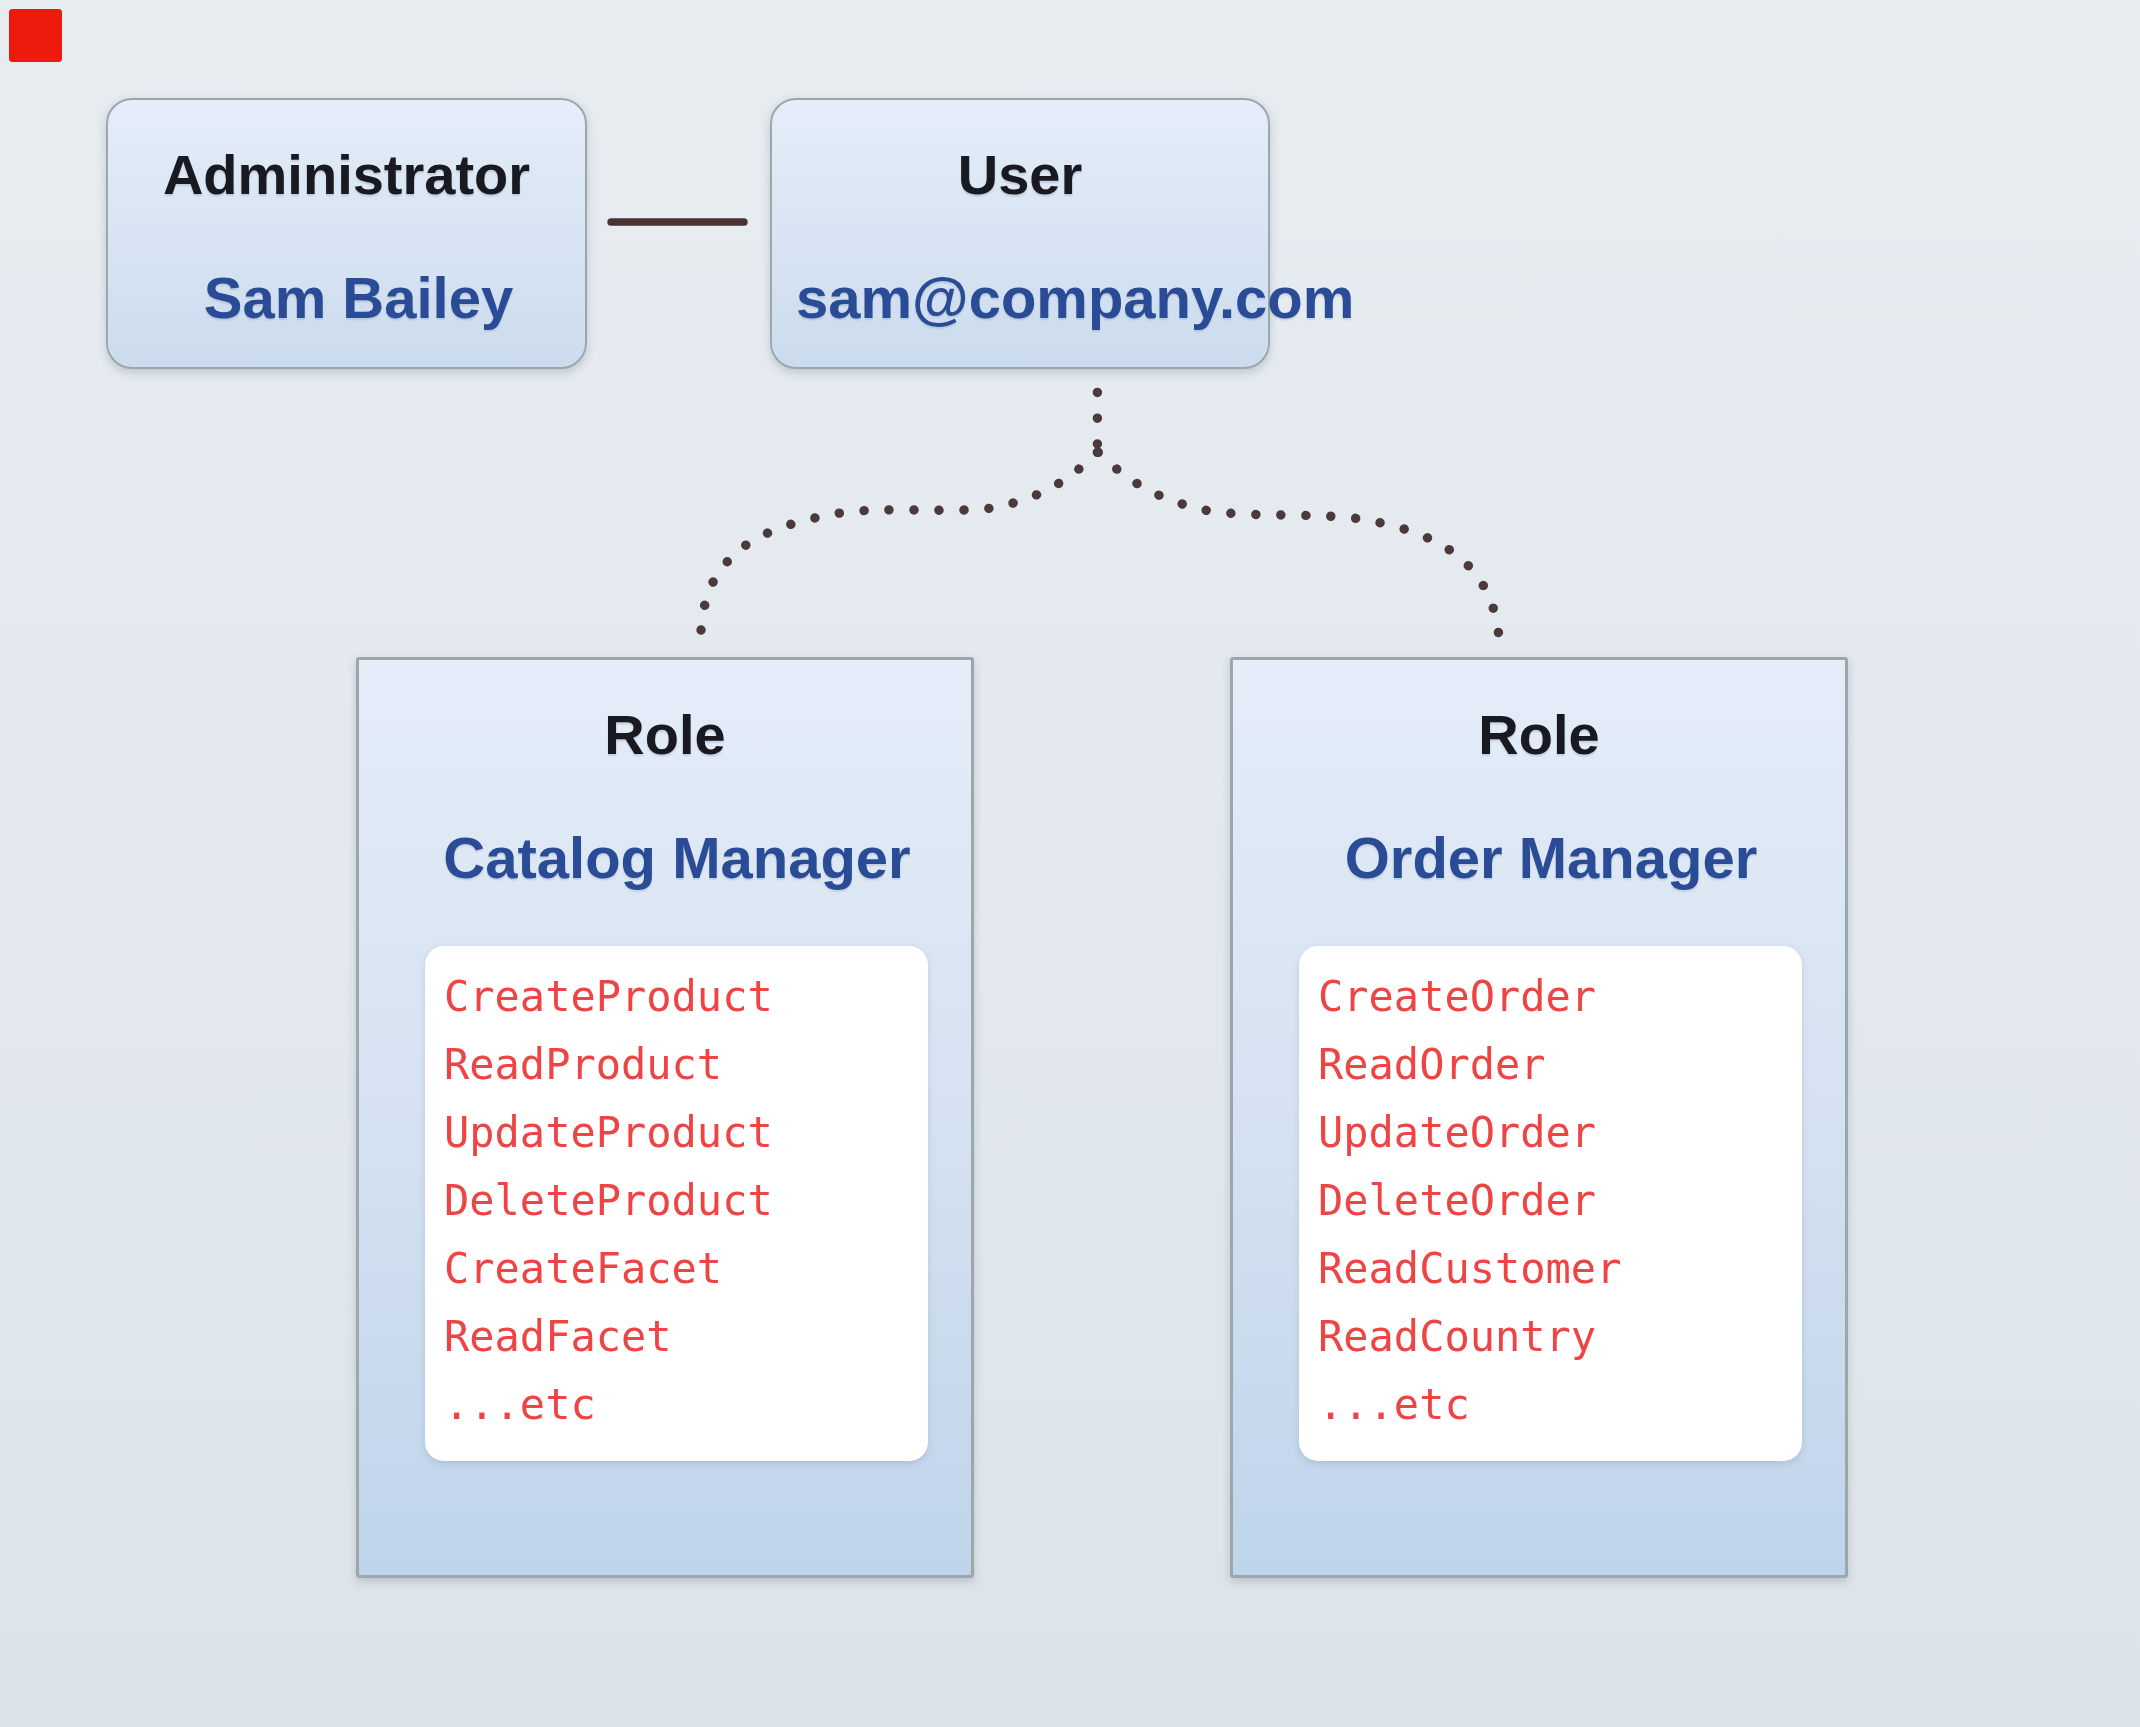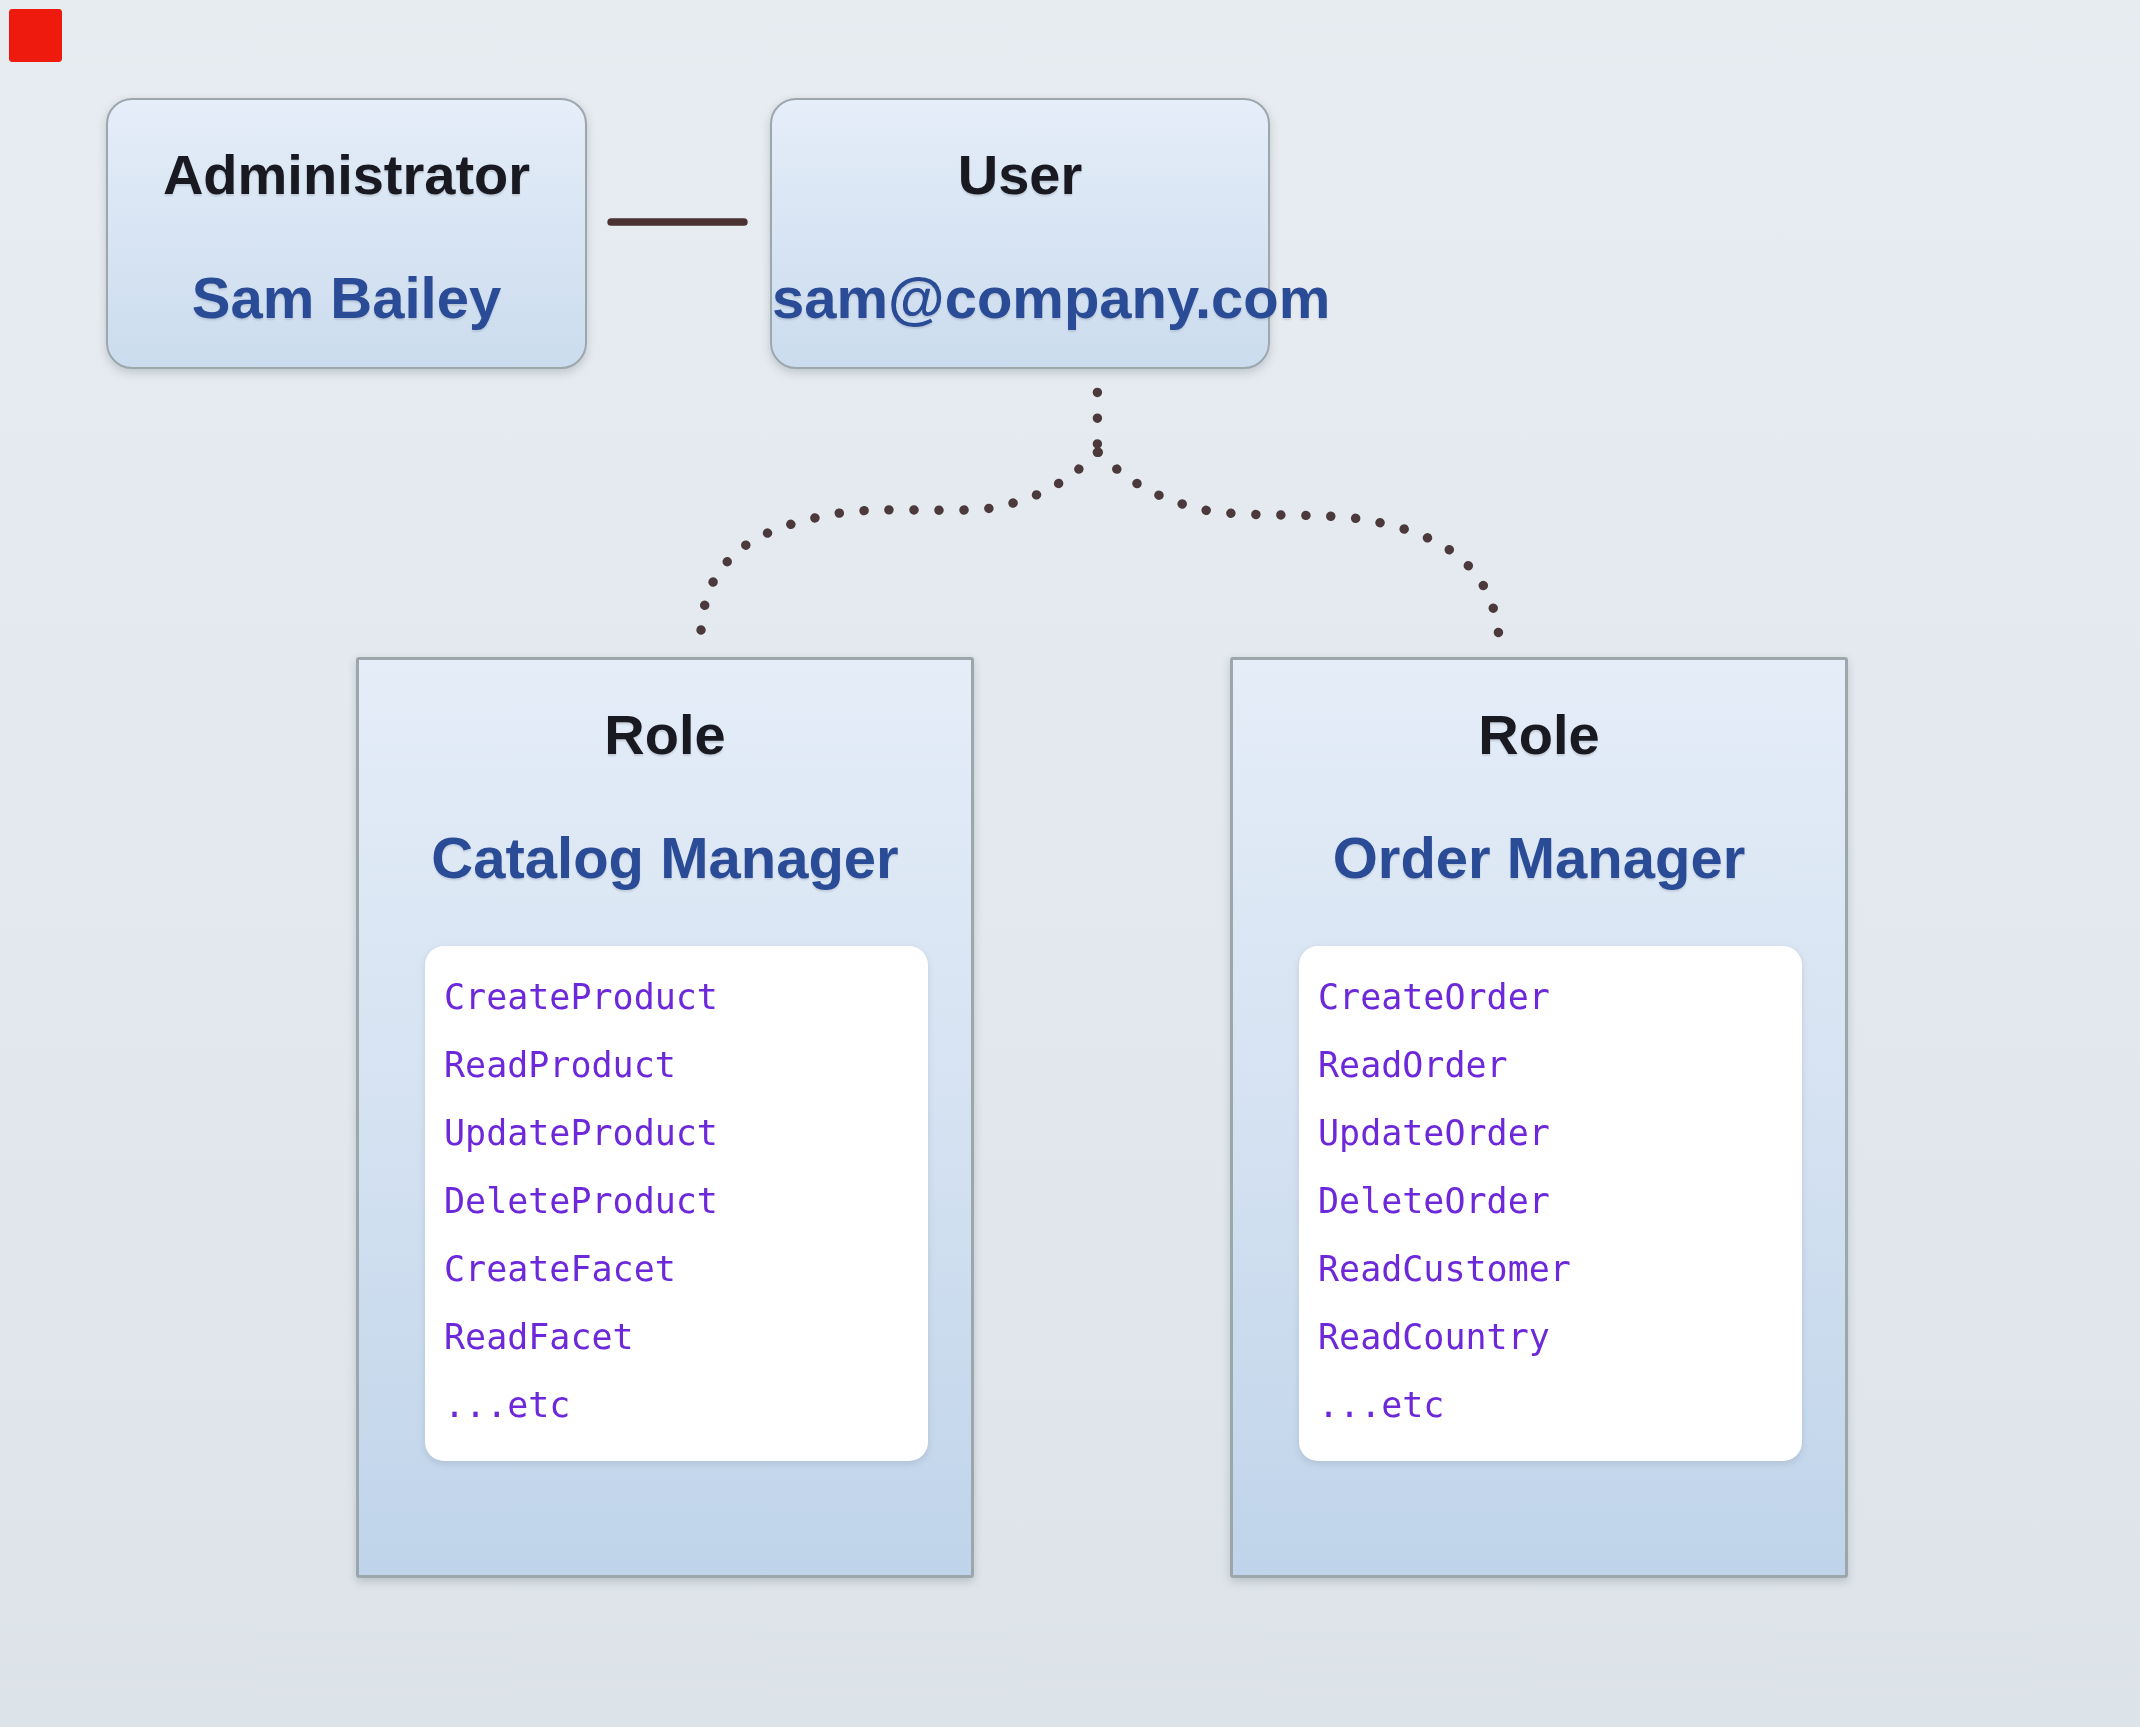--- a/index.html
+++ b/index.html
@@ -24,29 +24,30 @@
   }
   .entity-title {
     position:absolute; left:0; right:0; top:41px; height:68px; line-height:68px;
     text-align:center; font-weight:700; font-size:56px; color:#191922;
     text-shadow:0 1.7px 1.7px rgba(25,35,60,.14);
   }
   .entity-name {
     position:absolute; left:0; right:0; top:164px; height:68px; line-height:68px;
     text-align:center; font-weight:700; font-size:58px; color:#2a4b95;
     text-shadow:0 1.7px 1.7px rgba(25,35,60,.12);
+    padding-left:24px;
   }
   .perm-panel {
     position:absolute; left:66px; top:286px; width:503px; height:515px;
     box-sizing:border-box; background:#ffffff; border-radius:19px;
     padding:17px 0 0 19px; box-shadow:0 2.6px 6.8px rgba(110,122,138,.22);
   }
   .perm-line {
     height:68px; line-height:68px; white-space:pre;
-    font-family:"DejaVu Sans Mono", monospace; font-size:35px; color:#6d28d9;
+    font-family:"DejaVu Sans Mono", monospace; font-size:42px; color:#ef4444;
   }
   #admin-box { left:106px; top:98px; width:481px; height:271px; }
   #user-box  { left:770px; top:98px; width:500px; height:271px; }
   #role-left  { left:356px;  top:657px; width:618px; height:921px; }
   #role-right { left:1230px; top:657px; width:618px; height:921px; }
   svg.wires { position:absolute; left:0; top:0; width:2140px; height:1728px; pointer-events:none; }
 </style>
 </head>
 <body>
 

